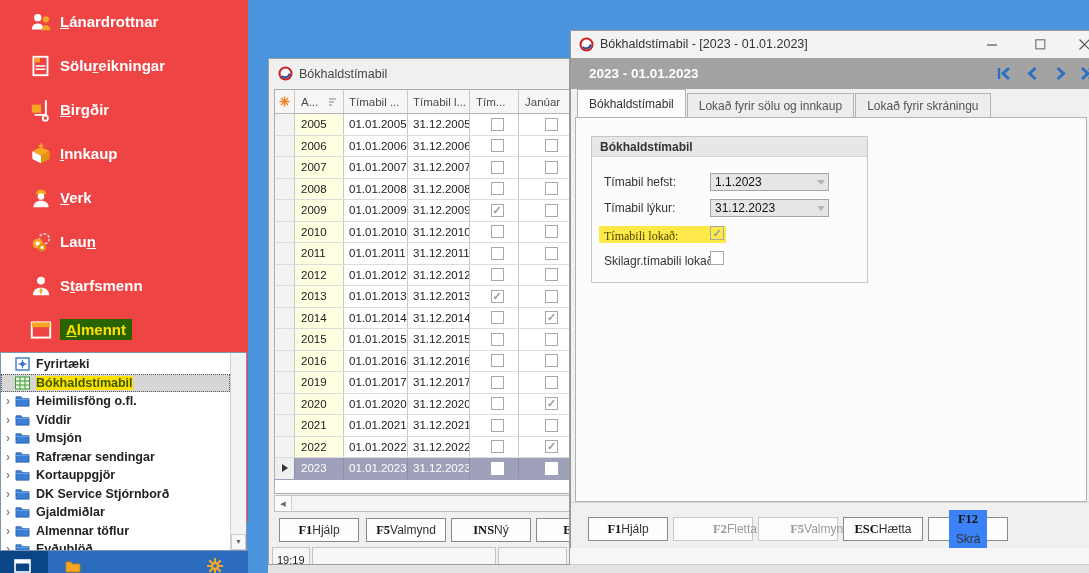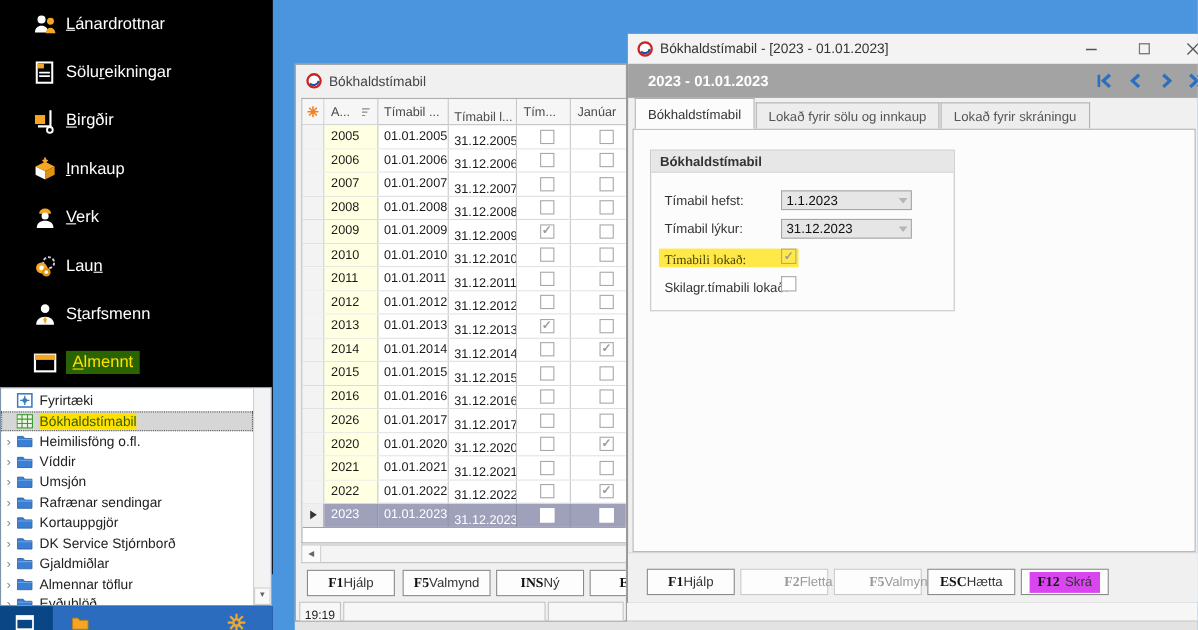--- a/index.html
+++ b/index.html
@@ -1,21 +1,21 @@
 <!DOCTYPE html>
 <html><head>
 <meta charset="utf-8">
 <style>
   * { margin:0; padding:0; box-sizing:border-box; }
   body { font-family:"Liberation Sans", sans-serif; }
   #screen { position:relative; width:1089px; height:573px; background:#4a95dd; overflow:hidden;
             font-family:"Liberation Sans", sans-serif; color:#333; }
 
   
-  .sidebar { position:absolute; left:0; top:0; width:248px; height:522px; background:#000000; }
+  .sidebar { position:absolute; left:0; top:0; width:248px; height:522px; background:#ef4444;font-weight:bold; }
   .nav-item { position:absolute; left:0; width:248px; height:34px; cursor:default; }
   .nav-item .nicon { position:absolute; left:28px; top:4px; width:26px; height:26px; }
   .nav-item .nlabel { position:absolute; left:60px; top:0; line-height:34px; font-size:15px; color:#fff; }
   .nav-item .nlabel u { text-decoration:underline; }
   .nav-item.selected .nlabel span.seltxt { background:#2a6400; color:#ffe100; padding:2px 6px; }
 
   .tree-panel { position:absolute; left:0; top:352px; width:247px; height:199px; background:#fff;
                 border:1px solid #7f95ab; overflow:hidden; }
   .tree-rows { position:absolute; left:0; top:2px; right:16px; }
   .tree-row { position:relative; height:18.5px; display:flex; align-items:center; font-size:12.5px; color:#222; }
@@ -35,21 +35,21 @@
   
   .strip-bottom { position:absolute; left:268px; top:565px; width:821px; height:8px; background:#e3e3e3; }
   .strip-under-dialog { position:absolute; left:570px; top:548px; width:519px; height:17px; background:#f6f6f6; border-bottom:1px solid #cfcfcf; }
 
   
   .dkbtn { position:absolute; height:24px; width:80px; background:#fdfdfd; border:1px solid #8a8a8a;
            display:flex; align-items:center; justify-content:center; gap:0; font-size:12px; color:#333; }
   .dkbtn .key { font-family:"Liberation Serif", serif; font-weight:bold; font-size:12.5px; color:#111; }
   .dkbtn.disabled { border-color:#c9c9c9; color:#9a9a9a;padding-left:44px; }
   .dkbtn.disabled .key { color:#9a9a9a; }
-  .dkbtn .hl { background:#d946ef; padding:2px 7px; display:flex; gap:5px; align-items:center; }
+  .dkbtn .hl { background:#3b82f6; padding:2px 7px; display:flex; gap:5px; align-items:center;flex-direction:column; }
 
   .gchk { width:13px; height:13px; border:1px solid #a8a8a8; background:#fff; display:inline-block;
           font-size:11px; line-height:11px; color:#9a9a9a; text-align:center; font-weight:bold; }
 
   
   .list-window { position:absolute; left:268px; top:58px; width:302px; height:507px; background:#f0f0f0;
                  border:1px solid #9d9d9d; overflow:hidden; }
   .lw-titlebar { position:absolute; left:0; top:0; right:0; height:29px; }
   .lw-title { position:absolute; left:30px; top:8px; font-size:12.5px; color:#444; }
   .lw-icon { position:absolute; left:9px; top:7px; width:15px; height:15px; }
@@ -57,21 +57,21 @@
   .grow { display:flex; height:21.5px; border-bottom:1px solid #dcdcdc; background:#fff; }
   .grow.head { height:24px; background:#f6f6f6; border-bottom:1px solid #b5b5b5; }
   .gcell { border-right:1px solid #c8c8c8; height:100%; display:flex; align-items:center; padding:0 0 0 6px;
            font-size:11.5px; color:#1a1a1a; overflow:hidden; white-space:nowrap; }
   .grow.head .gcell { color:#4a4a4a; }
   .gcell.ind { padding:0; justify-content:center; background:#f3f3f3; flex:0 0 20px; }
   .grow.head .gcell.ind { background:#f6f6f6; }
   .gcell.year { background:#ffffe1; flex:0 0 49px; }
   .grow.head .gcell.year { background:#f6f6f6; justify-content:space-between; padding-right:4px; }
   .gcell.c-start { flex:0 0 64px; padding-left:5px; }
-  .gcell.c-end { flex:0 0 62px; padding-left:5px;align-items:flex-end; }
+  .gcell.c-end { flex:0 0 62px; padding-left:5px; }
   .gcell.c-tim { flex:0 0 49px; justify-content:center; }
   .gcell.c-jan { flex:0 0 60px; justify-content:center; }
   .grow.head .gcell.c-tim, .grow.head .gcell.c-jan { justify-content:flex-start; }
   .grow.sel .gcell, .grow.sel .gcell.year, .grow.sel .gcell.ind { background:#9fa0ba; color:#fff; border-right-color:#8e8fa9; }
   .grow.sel .gcell.ind { background:#efefef; }
   .grow.sel { border-bottom-color:#9fa0ba; }
   .grow.sel .gchk { border-color:#fff; background:#fff; }
   .tri-right { width:0; height:0; border-left:6px solid #333; border-top:4px solid transparent; border-bottom:4px solid transparent; }
   .lw-hscroll { position:absolute; left:5px; top:436px; right:0; height:17px; background:#f4f4f4; border:1px solid #c0c0c0; border-right:none; }
   .hs-left { position:absolute; left:0; top:0; width:17px; height:15px; background:#fafafa; border-right:1px solid #cfcfcf;
@@ -550,21 +550,21 @@
             <div class="gcell c-end">31.12.2016</div>
             <div class="gcell c-tim">
               <span class="gchk"></span>
             </div>
             <div class="gcell c-jan">
               <span class="gchk"></span>
             </div>
           </div>
           <div class="grow">
             <div class="gcell ind"></div>
-            <div class="gcell year">2026</div>
+            <div class="gcell year">2019</div>
             <div class="gcell c-start">01.01.2017</div>
             <div class="gcell c-end">31.12.2017</div>
             <div class="gcell c-tim">
               <span class="gchk"></span>
             </div>
             <div class="gcell c-jan">
               <span class="gchk"></span>
             </div>
           </div>
           <div class="grow">

